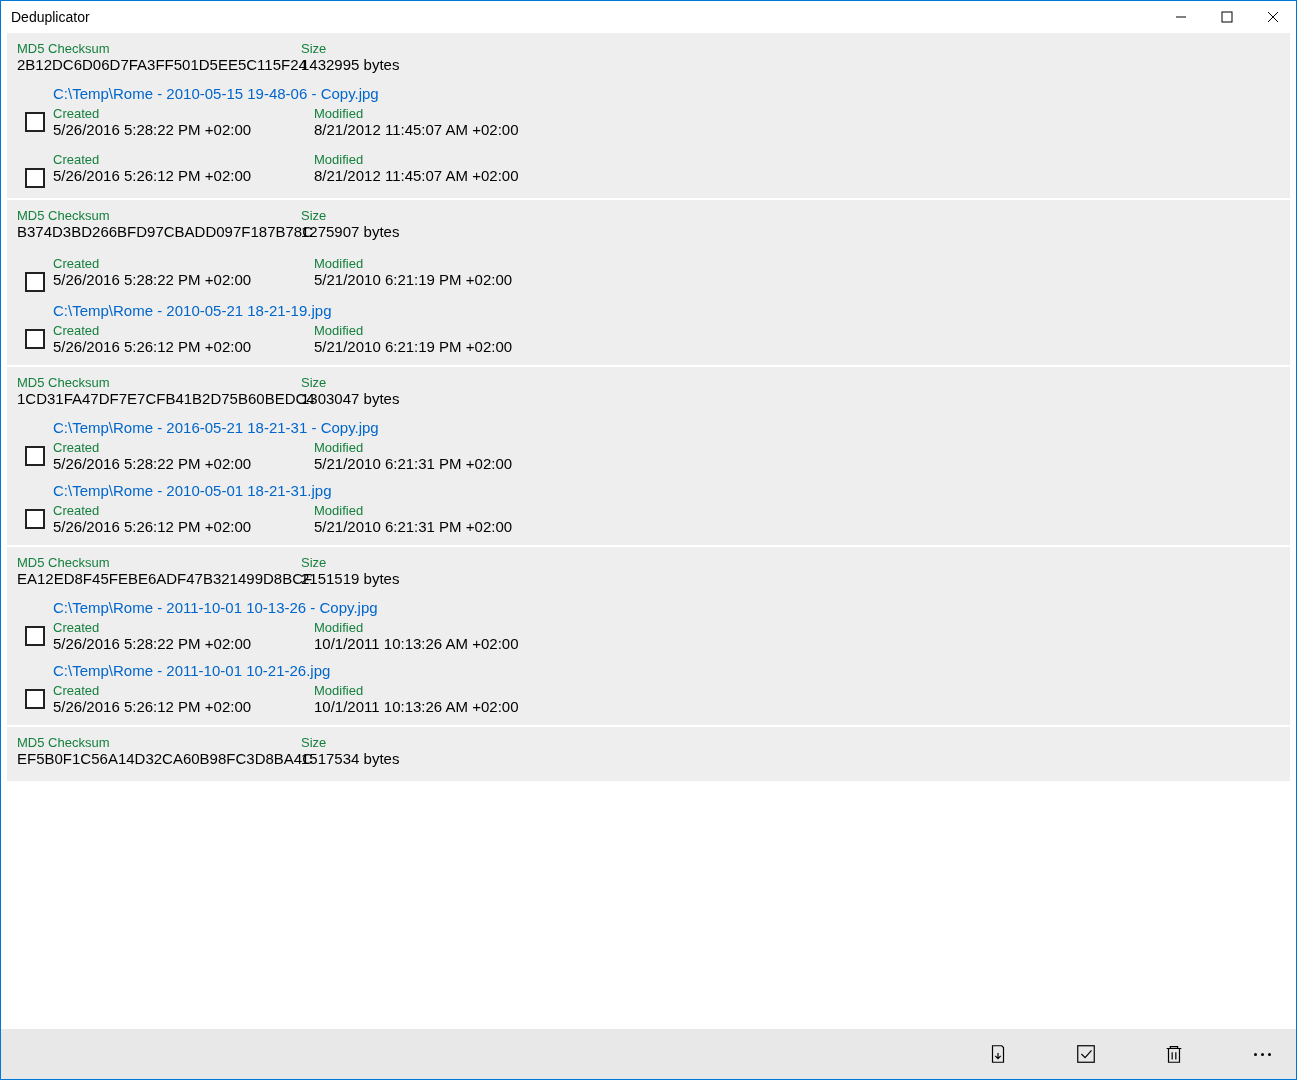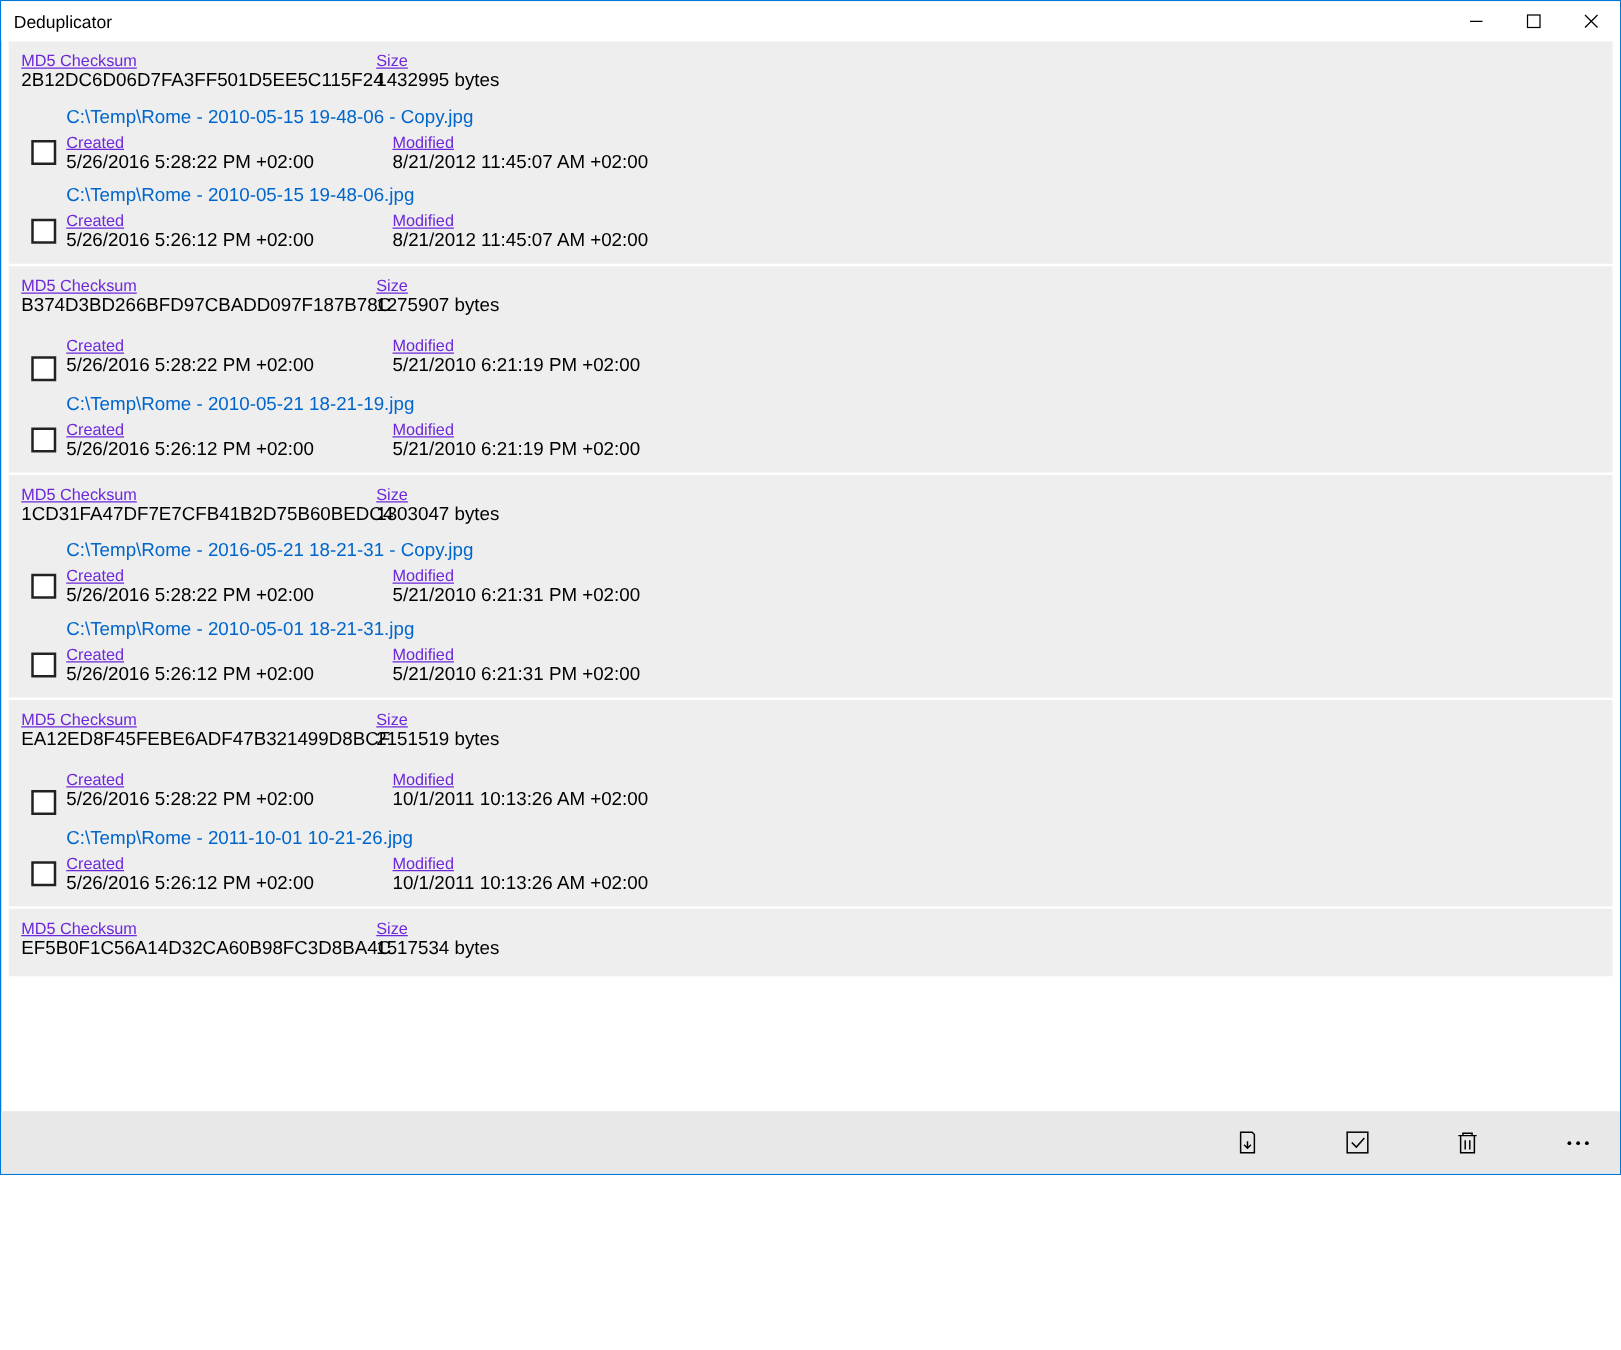--- a/index.html
+++ b/index.html
@@ -1,27 +1,27 @@
 <!DOCTYPE html>
 <html><head>
 <meta charset="utf-8">
 <style>
 * { box-sizing: border-box; margin: 0; padding: 0; font-family: "Segoe UI", Arial, sans-serif; }
 html, body { width: 1297px; height: 1080px; overflow: hidden; }
-.window { width: 1297px; height: 940px; border: 1px solid #0078d7; background: #fff; display: flex; flex-direction: column; }
+.window { width: 1297px; height: 1080px; border: 1px solid #0078d7; background: #fff; display: flex; flex-direction: column; }
 .titlebar { height: 32px; display: flex; align-items: center; padding-left: 10px; background: #fff; }
 .titlebar-title { font-size: 14px; color: #000; flex: 0 0 auto; }
 .titlebar-spacer { flex: 1; }
 .win-controls { display: flex; }
 .win-btn { width: 46px; height: 32px; display: flex; align-items: center; justify-content: center; cursor: pointer; }
 .win-btn svg { width: 12px; height: 12px; stroke: #000; stroke-width: 1; fill: none; }
 .content { flex: 1; overflow: hidden; padding: 0 6px 6px 6px; }
 .group { background: #eeeeee; margin-bottom: 2px; padding: 8px 10px 6px 10px; }
 .group-header { display: grid; grid-template-columns: 272px 1fr; column-gap: 12px; margin-bottom: 6px; }
-.label { font-size: 13px; color: #6d28d9; text-decoration: underline; }
+.label { font-size: 13px; color: #15803d; }
 .value { font-size: 16px; color: #000; }
 .file-row { display: flex; align-items: center; padding: 6px 0 4px 0; }
 .checkbox-col { width: 36px; display: flex; align-items: center; justify-content: center; padding-top: 20px; }
 .checkbox { width: 20px; height: 20px; border: 2px solid #222; background: #fff; cursor: pointer; }
 .file-info { flex: 1; }
 .file-path { color: #0066cc; font-size: 15px; margin-bottom: 4px; cursor: pointer; }
 .file-meta { display: grid; grid-template-columns: 234px 1fr; column-gap: 12px; gap: 27px; }
 .meta-block .label { font-size: 13px; }
 .meta-block .value { font-size: 15px; }
 .group-partial { background: #eeeeee; padding: 8px 10px 8px 10px; }
@@ -87,21 +87,20 @@
                 <div class="value">8/21/2012 11:45:07 AM +02:00</div>
               </div>
             </div>
           </div>
         </div>
         <div class="file-row">
           <div class="checkbox-col">
             <div class="checkbox"></div>
           </div>
           <div class="file-info">
-            <div class="file-path">C:\Temp\Rome - 2010-05-15 19-48-06.jpg</div>
             <div class="file-meta">
               <div class="meta-block">
                 <div class="label">Created</div>
                 <div class="value">5/26/2016 5:26:12 PM +02:00</div>
               </div>
               <div class="meta-block">
                 <div class="label">Modified</div>
                 <div class="value">8/21/2012 11:45:07 AM +02:00</div>
               </div>
             </div>
@@ -212,20 +211,21 @@
           <div class="meta-block">
             <div class="label">Size</div>
             <div class="value">2151519 bytes</div>
           </div>
         </div>
         <div class="file-row">
           <div class="checkbox-col">
             <div class="checkbox"></div>
           </div>
           <div class="file-info">
+            <div class="file-path">C:\Temp\Rome - 2011-10-01 10-13-26 - Copy.jpg</div>
             <div class="file-meta">
               <div class="meta-block">
                 <div class="label">Created</div>
                 <div class="value">5/26/2016 5:28:22 PM +02:00</div>
               </div>
               <div class="meta-block">
                 <div class="label">Modified</div>
                 <div class="value">10/1/2011 10:13:26 AM +02:00</div>
               </div>
             </div>

